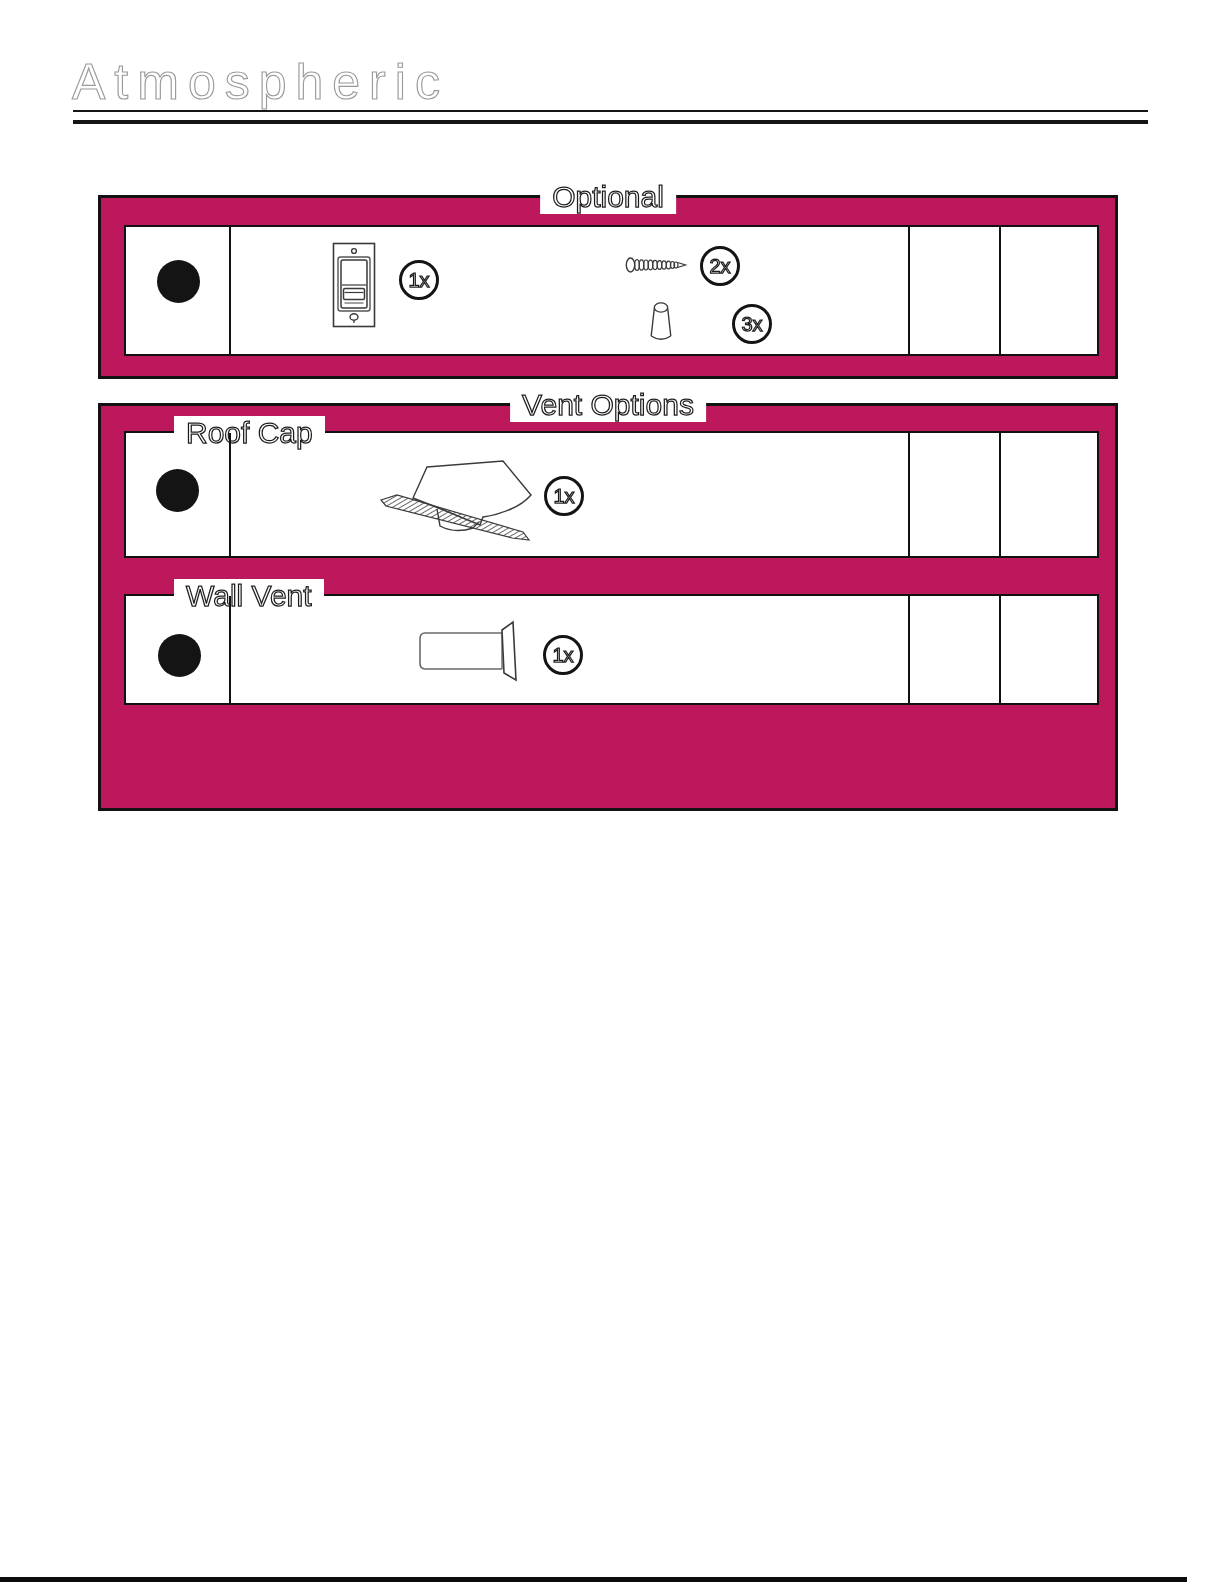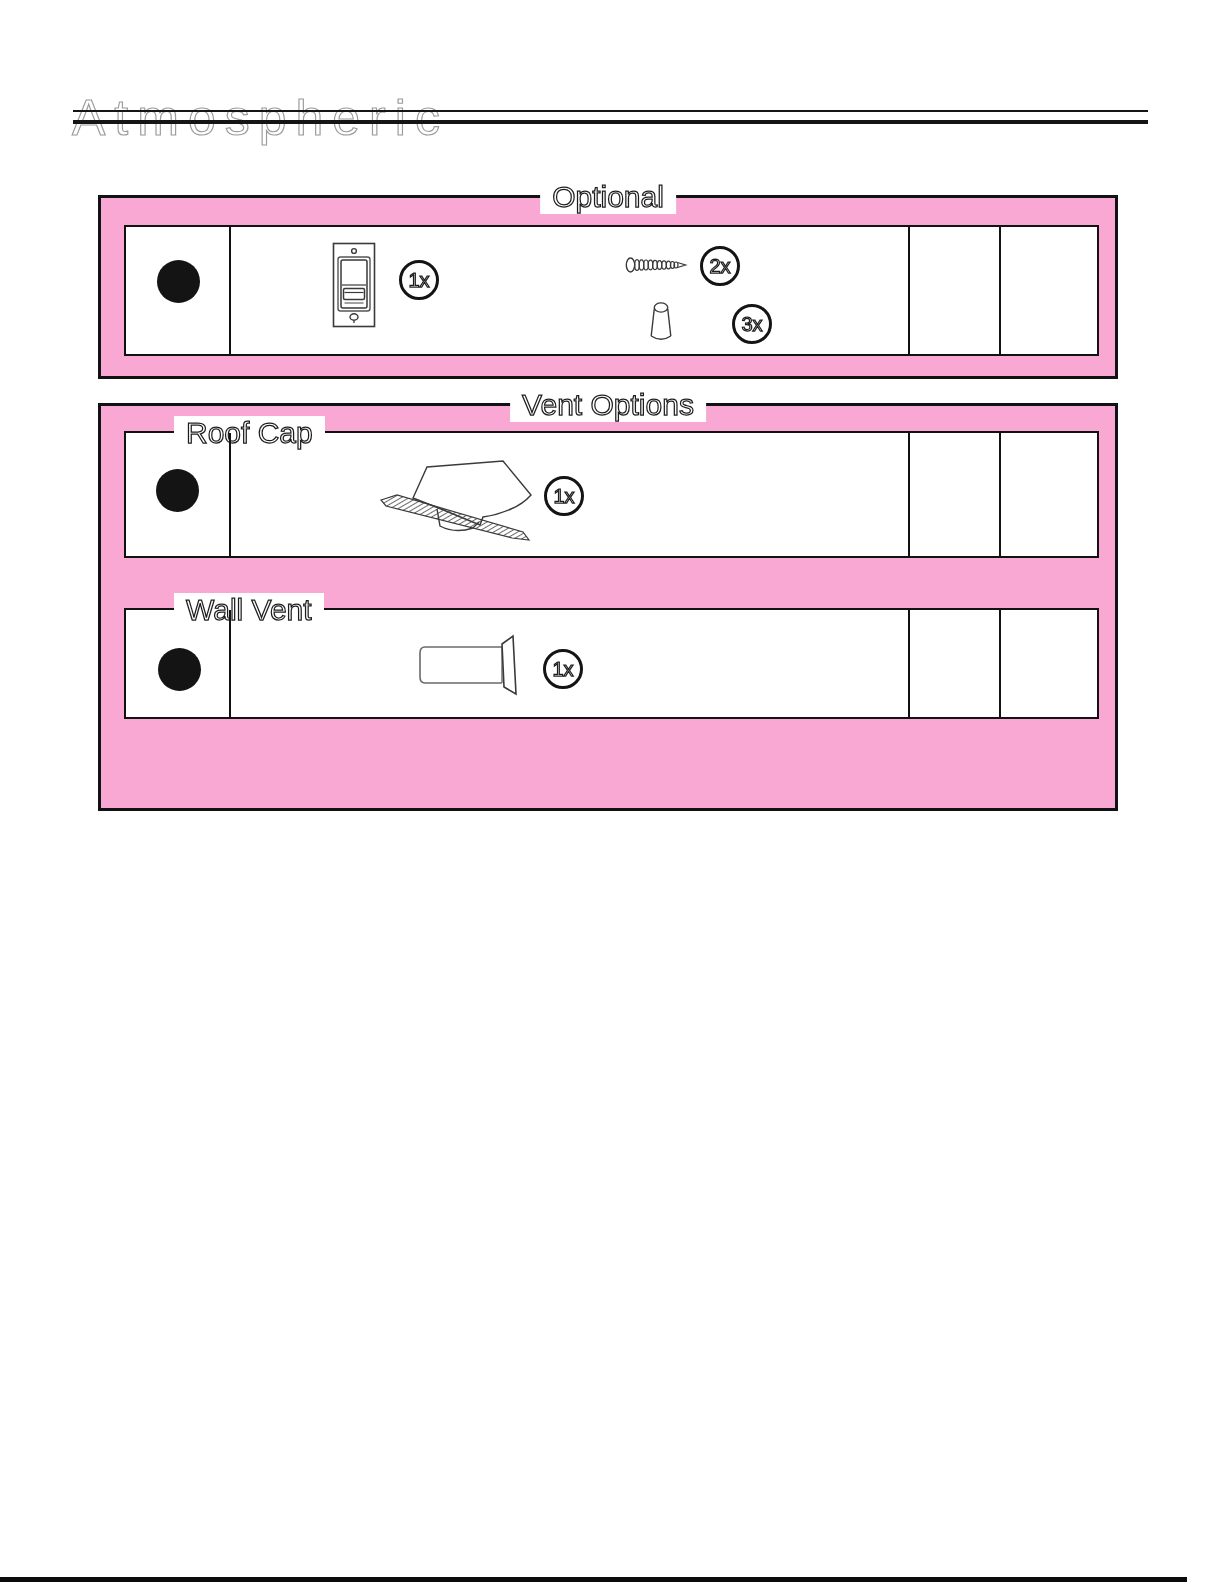--- a/index.html
+++ b/index.html
@@ -12,36 +12,35 @@
     color:#333;
     -webkit-text-fill-color:#fff;
     -webkit-text-stroke:1.25px #1c1c1c;
     white-space:nowrap;
   }
   .hollow-gray{
     color:#0369a1;
     -webkit-text-fill-color:#fff;
     -webkit-text-stroke:1.15px #9b9b9b;
     white-space:nowrap;
-    margin-top:36px;
   }
   .brand{
     position:absolute;left:72px;top:57px;
     font-size:50px;line-height:50px;letter-spacing:9px;font-weight:400;
   }
   .double-rule{
     position:absolute;left:73px;top:110px;width:1075px;height:8px;
     border-top:2px solid #151515;border-bottom:4px solid #151515;
   }
   .doc-heading{
     position:absolute;left:72px;top:114px;
     font-size:29px;line-height:34px;letter-spacing:0.5px;font-weight:400;
   }
   .panel{
-    position:absolute;border:3px solid #121212;background:#f9a8d4;box-sizing:border-box;
+    position:absolute;border:3px solid #121212;background:#be185d;box-sizing:border-box;
   }
   .subpanel{
     position:absolute;border:2px solid #121212;background:#fff;box-sizing:border-box;
   }
   .legend{
     position:absolute;top:-18px;height:34px;line-height:34px;
     background:#fff;padding:0 12px;font-size:30px;
   }
   .legend.centered{left:50%;transform:translateX(-50%);}
   .legend.left-offset{left:48px;}
@@ -158,21 +157,21 @@
           <path d="M60 58 L63 75 Q78 83 96 77 L102 71" stroke="#3a3a3a" stroke-width="1.4" fill="none"></path>
 
           <path d="M4 49 L20 44 L146 81 L152 89 L135 87 L9 55 Z" fill="url(#hatch)" stroke="#3a3a3a" stroke-width="1.2"></path>
         </svg>
       </div>
       <div class="qty" style="left:418px;top:43px;">
         <span class="hollow">1x</span>
       </div>
     </div>
 
-    <div class="subpanel" style="left:23px;top:188px;width:975px;height:111px;margin-top:14px;">
+    <div class="subpanel" style="left:23px;top:188px;width:975px;height:111px;">
       <div class="legend left-offset hollow" style="top:-17px;">Wall Vent</div>
 
       <div class="vdivider" style="left:103px;"></div>
       <div class="vdivider" style="left:782px;"></div>
       <div class="vdivider" style="left:873px;"></div>
 
       <div class="bullet" style="left:32px;top:38px;"></div>
 
       <div class="illus" style="left:289px;top:22px;">
         <svg width="108" height="68" viewBox="0 0 108 68" fill="none">

